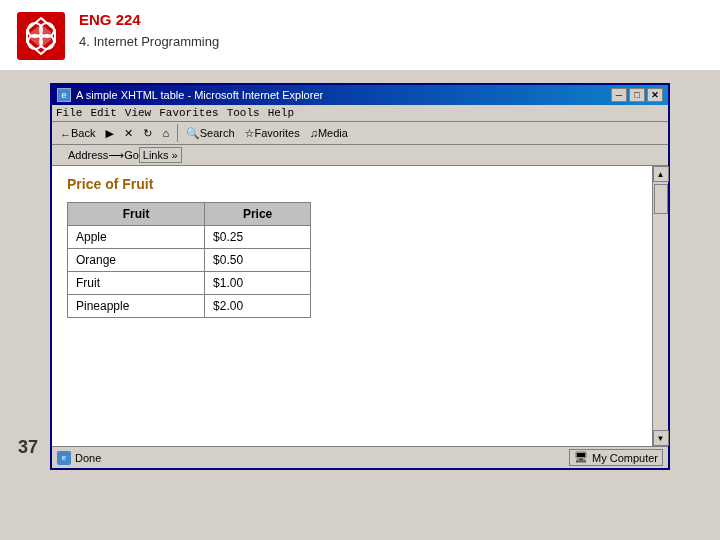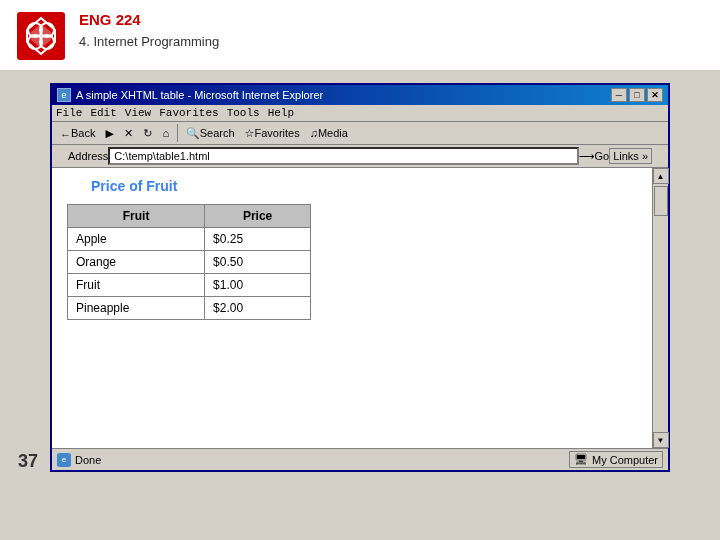--- a/index.html
+++ b/index.html
@@ -227,22 +227,21 @@
       background: #d4d0c8;
       border: 1px solid #808080;
       margin-top: 2px;
     }
 
     
     .price-title {
       font-size: 14px;
       font-weight: bold;
       margin-bottom: 10px;
-      color: #3b82f6;
-      margin-left: 24px;
+      color: #a16207;
     }
 
     .fruit-table {
       border-collapse: collapse;
       width: 244px;
     }
 
     .fruit-table th {
       background: #c0c0c0;
       border: 1px solid #808080;
@@ -298,21 +297,21 @@
       align-items: center;
       gap: 4px;
       border: 1px solid #808080;
       padding: 1px 4px;
       background: #d4d0c8;
     }
 
     
     .slide-number {
       position: absolute;
-      bottom: 12px;
+      bottom: 24px;
       left: 18px;
       font-size: 18px;
       font-weight: bold;
       color: #333;
     }
 
     
     .logo-diamond {
       width: 52px;
       height: 52px;
@@ -372,21 +371,20 @@
       <button class="ie-toolbar-btn">↻</button>
       <button class="ie-toolbar-btn">⌂</button>
       <div class="ie-separator"></div>
       <button class="ie-toolbar-btn">🔍Search</button>
       <button class="ie-toolbar-btn">☆Favorites</button>
       <button class="ie-toolbar-btn">♫Media</button>
     </div>
 
     <div class="ie-address-bar">
       <span class="address-label">Address</span>
-      <input class="address-input" type="text" value="C:\temp\table1.html" style="">
       <span class="address-go">⟶Go</span>
       <span class="links-btn">Links »</span>
     </div>
 
     <div style="display:flex; position:relative;">
       <div class="ie-content" style="flex:1; padding-right: 20px;">
 
         <div class="price-title">Price of Fruit</div>
 
         <table class="fruit-table">

